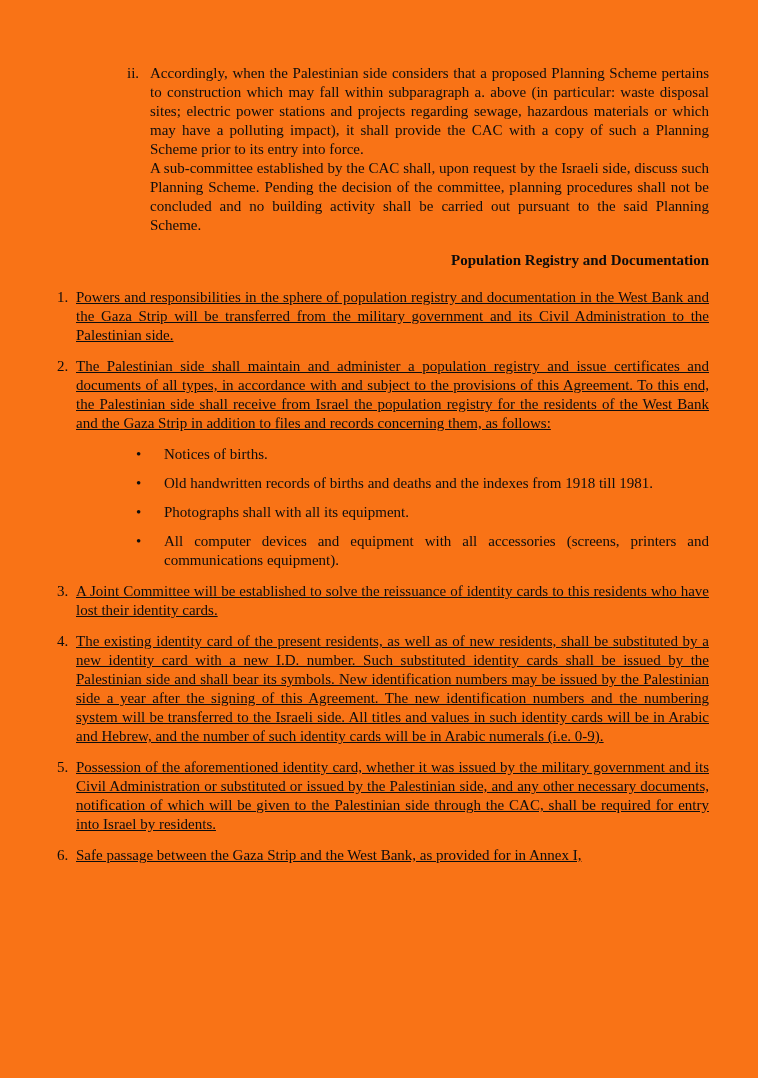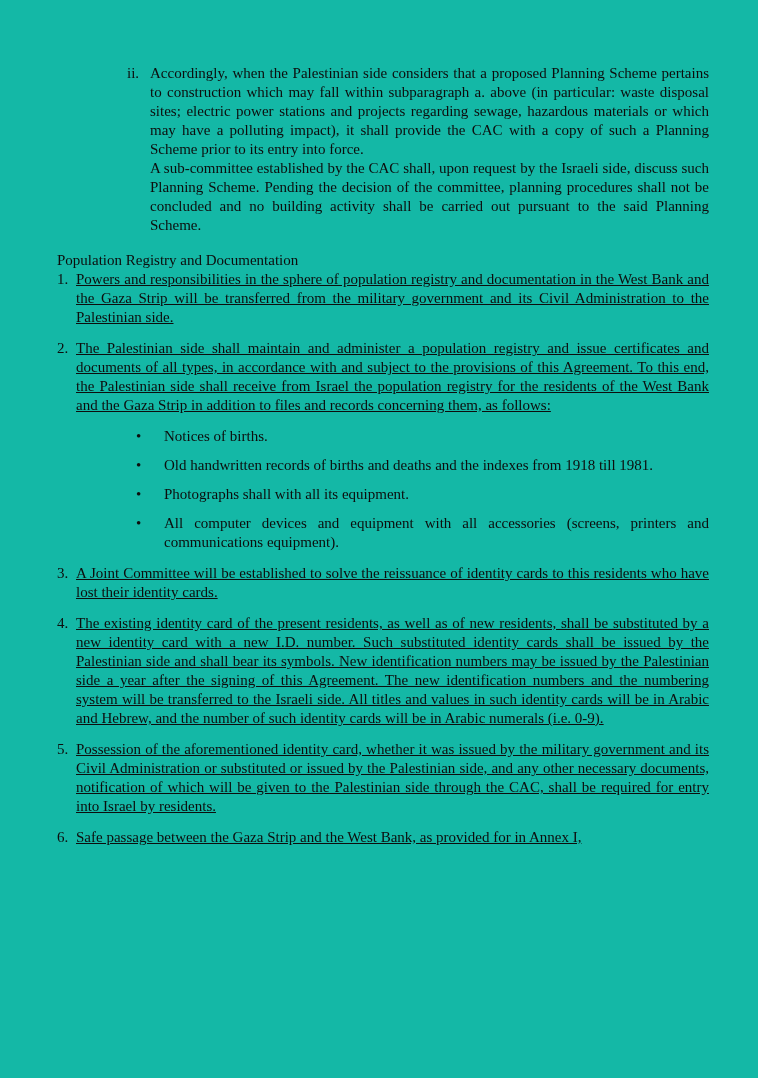--- a/index.html
+++ b/index.html
@@ -5,21 +5,21 @@
   * { box-sizing: border-box; }
   html, body {
     margin: 0;
     padding: 0;
     background: #ffffff;
   }
   .page {
     width: 758px;
     height: 1078px;
     margin: 0 auto;
-    background: #14b8a6;
+    background: #f97316;
     position: relative;
     padding: 64px 49px 0 57px;
     font-family: "Liberation Serif", "DejaVu Serif", serif;
     font-size: 15px;
     line-height: 19px;
     color: #0d0d0d;
     overflow: hidden;
   }
   p { margin: 0; }
   .para { text-align: justify; }
@@ -39,22 +39,23 @@
 
   
   .article-title {
     font-size: 15px;
     font-weight: bold;
     text-align: center;
     margin: 18px 0 12px 0;
     letter-spacing: 0.3px;
   }
   .article-subtitle {
-    text-align: left;
-    margin: 0 0 0 0;
+    text-align: right;
+    margin: 0 0 18px 0;
+    font-weight: bold;
   }
 
   
   .num-item {
     display: flex;
     margin-bottom: 12px;
   }
   .num {
     width: 19px;
     flex-shrink: 0;

